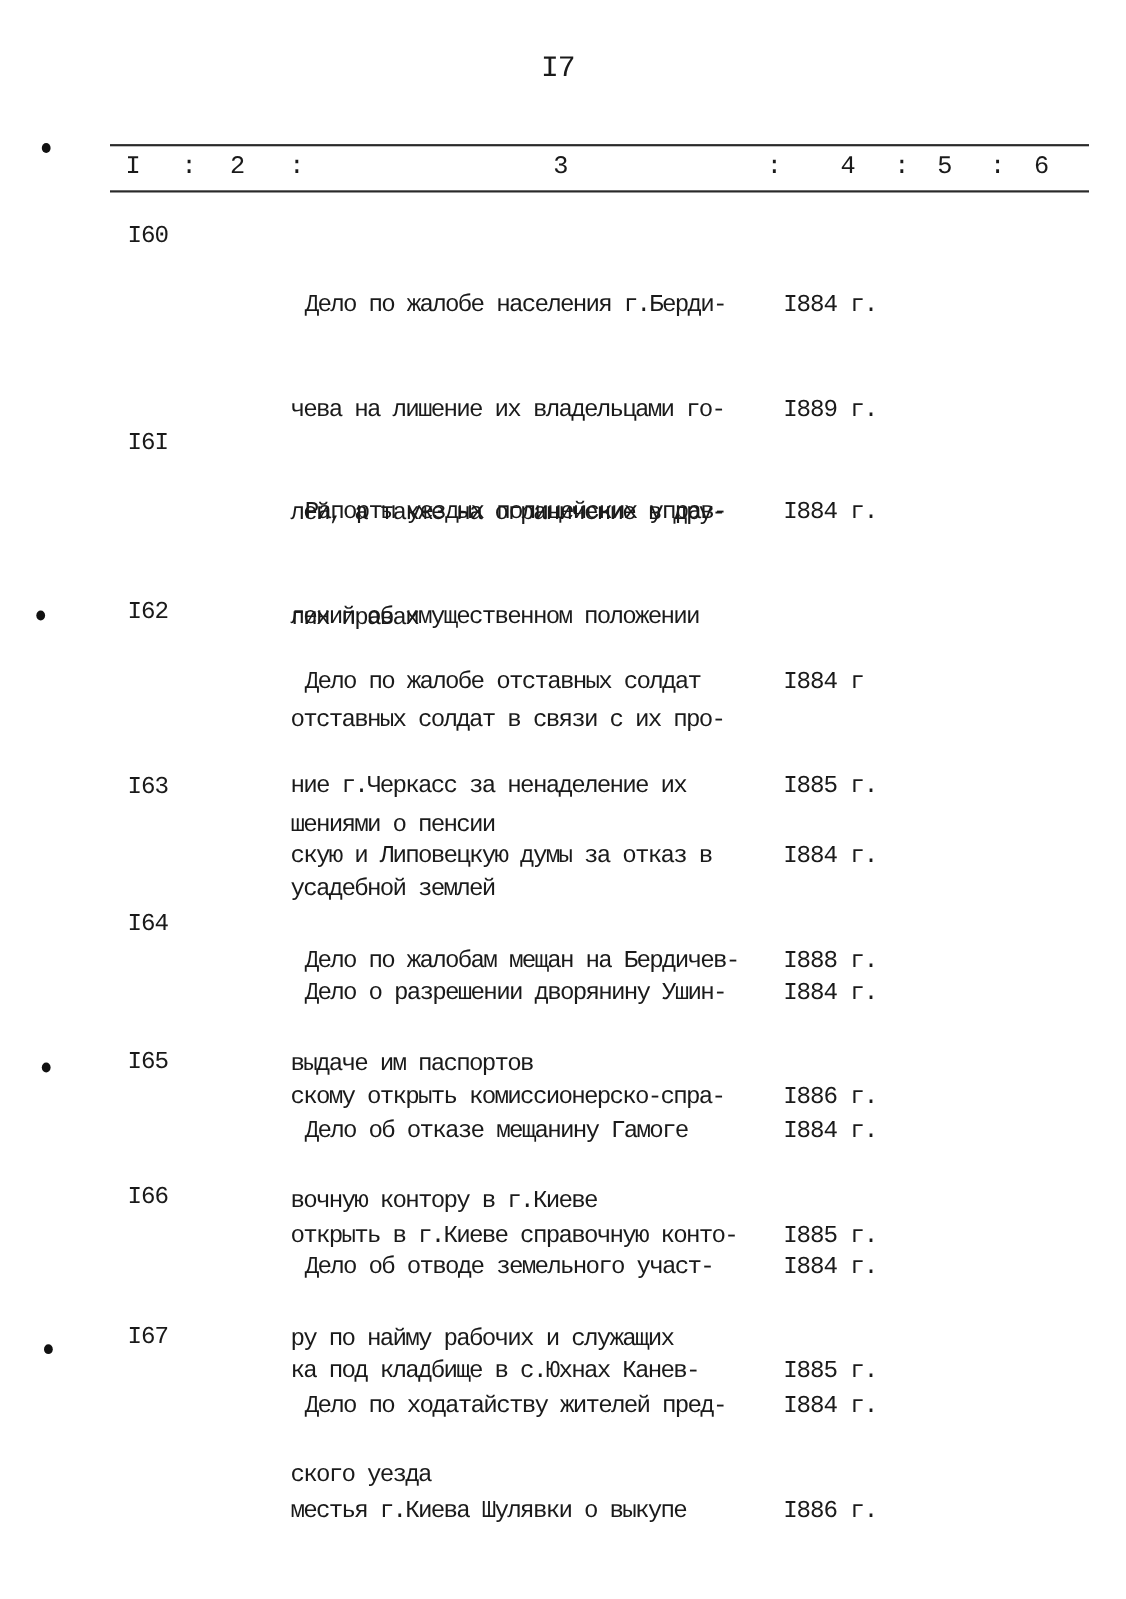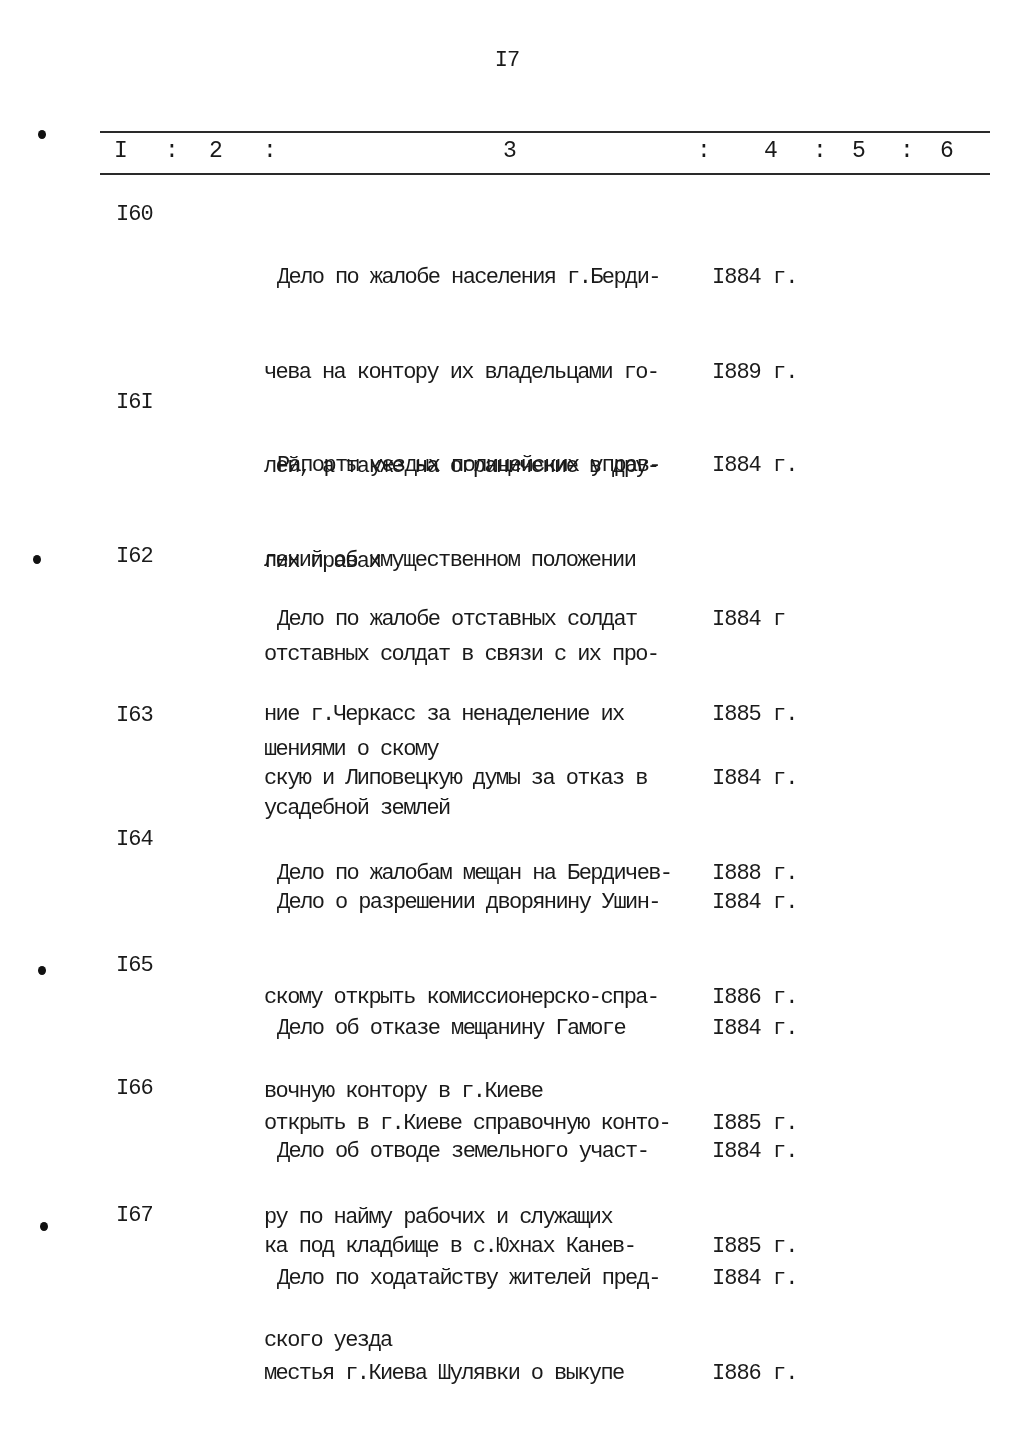--- a/index.html
+++ b/index.html
@@ -14,21 +14,21 @@
       overflow: hidden;
       font-family: "Liberation Mono", "DejaVu Sans Mono", monospace;
       color: #1a1a1a;
     }
     .page-number {
       position: absolute;
       top: 48px;
       left: 0;
       width: 1014px;
       text-align: center;
-      font-size: 22px;
+      font-size: 27px;
       letter-spacing: -1px;
     }
     .rule {
       position: absolute;
       left: 100px;
       width: 890px;
       height: 2px;
       background: #2a2a2a;
     }
     .rule.top { top: 131px; }
@@ -116,37 +116,37 @@
   <span style="left:813px;">:</span>
   <span style="left:852px;">5</span>
   <span style="left:900px;">:</span>
   <span style="left:940px;">6</span>
 </div>
 
 <div class="entry" style="top:199px;">
   <span class="num">I60</span>
   <div class="desc">
     <span class="line first">Дело по жалобе населения г.Берди-</span>
-    <span class="line">чева на контору их владельцами го-</span>
+    <span class="line">чева на лишение их владельцами го-</span>
     <span class="line">лей, а также на ограничение в дру-</span>
     <span class="line">гих правах</span>
   </div>
   <div class="dates">
     <span class="line">I884 г.</span>
     <span class="line">I889 г.</span>
   </div>
 </div>
 
 <div class="entry" style="top:387px;">
   <span class="num">I6I</span>
   <div class="desc">
     <span class="line first">Рапорты уездых полицейских управ-</span>
     <span class="line">лений об имущественном положении</span>
     <span class="line">отставных солдат в связи с их про-</span>
-    <span class="line">шениями о скому</span>
+    <span class="line">шениями о пенсии</span>
   </div>
   <div class="dates">
     <span class="line">I884 г.</span>
   </div>
 </div>
 
 <div class="entry" style="top:541px;">
   <span class="num">I62</span>
   <div class="desc">
     <span class="line first">Дело по жалобе отставных солдат</span>
@@ -157,20 +157,21 @@
     <span class="line">I884 г</span>
     <span class="line">I885 г.</span>
   </div>
 </div>
 
 <div class="entry" style="top:700px;">
   <span class="num">I63</span>
   <div class="desc">
     <span class="line">скую и Липовецкую думы за отказ в</span>
     <span class="line first">Дело по жалобам мещан на Бердичев-</span>
+    <span class="line">выдаче им паспортов</span>
   </div>
   <div class="dates">
     <span class="line">I884 г.</span>
     <span class="line">I888 г.</span>
   </div>
 </div>
 
 <div class="entry" style="top:824px;">
   <span class="num">I64</span>
   <div class="desc">

